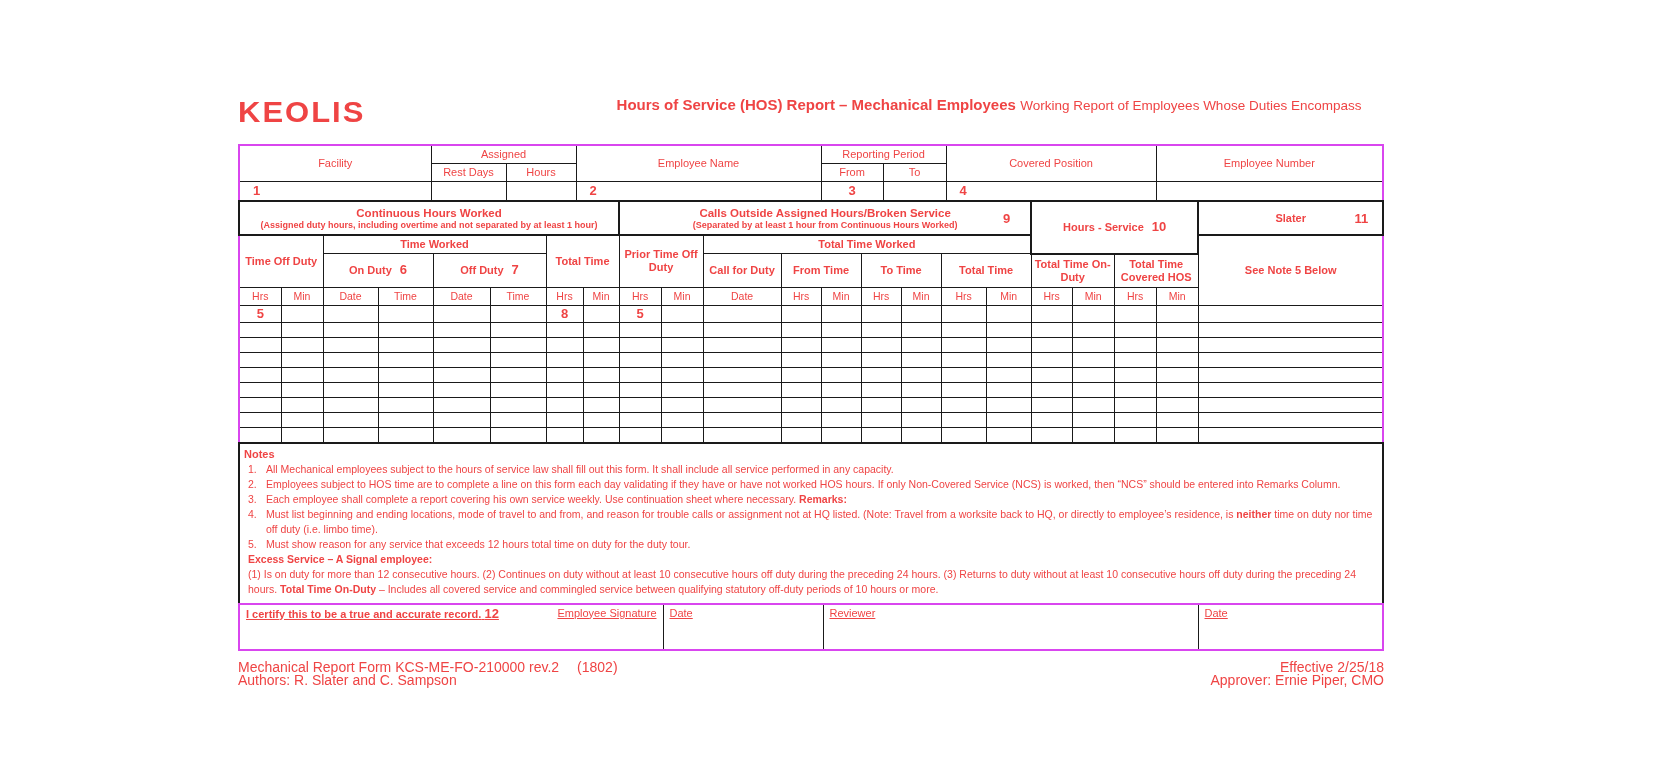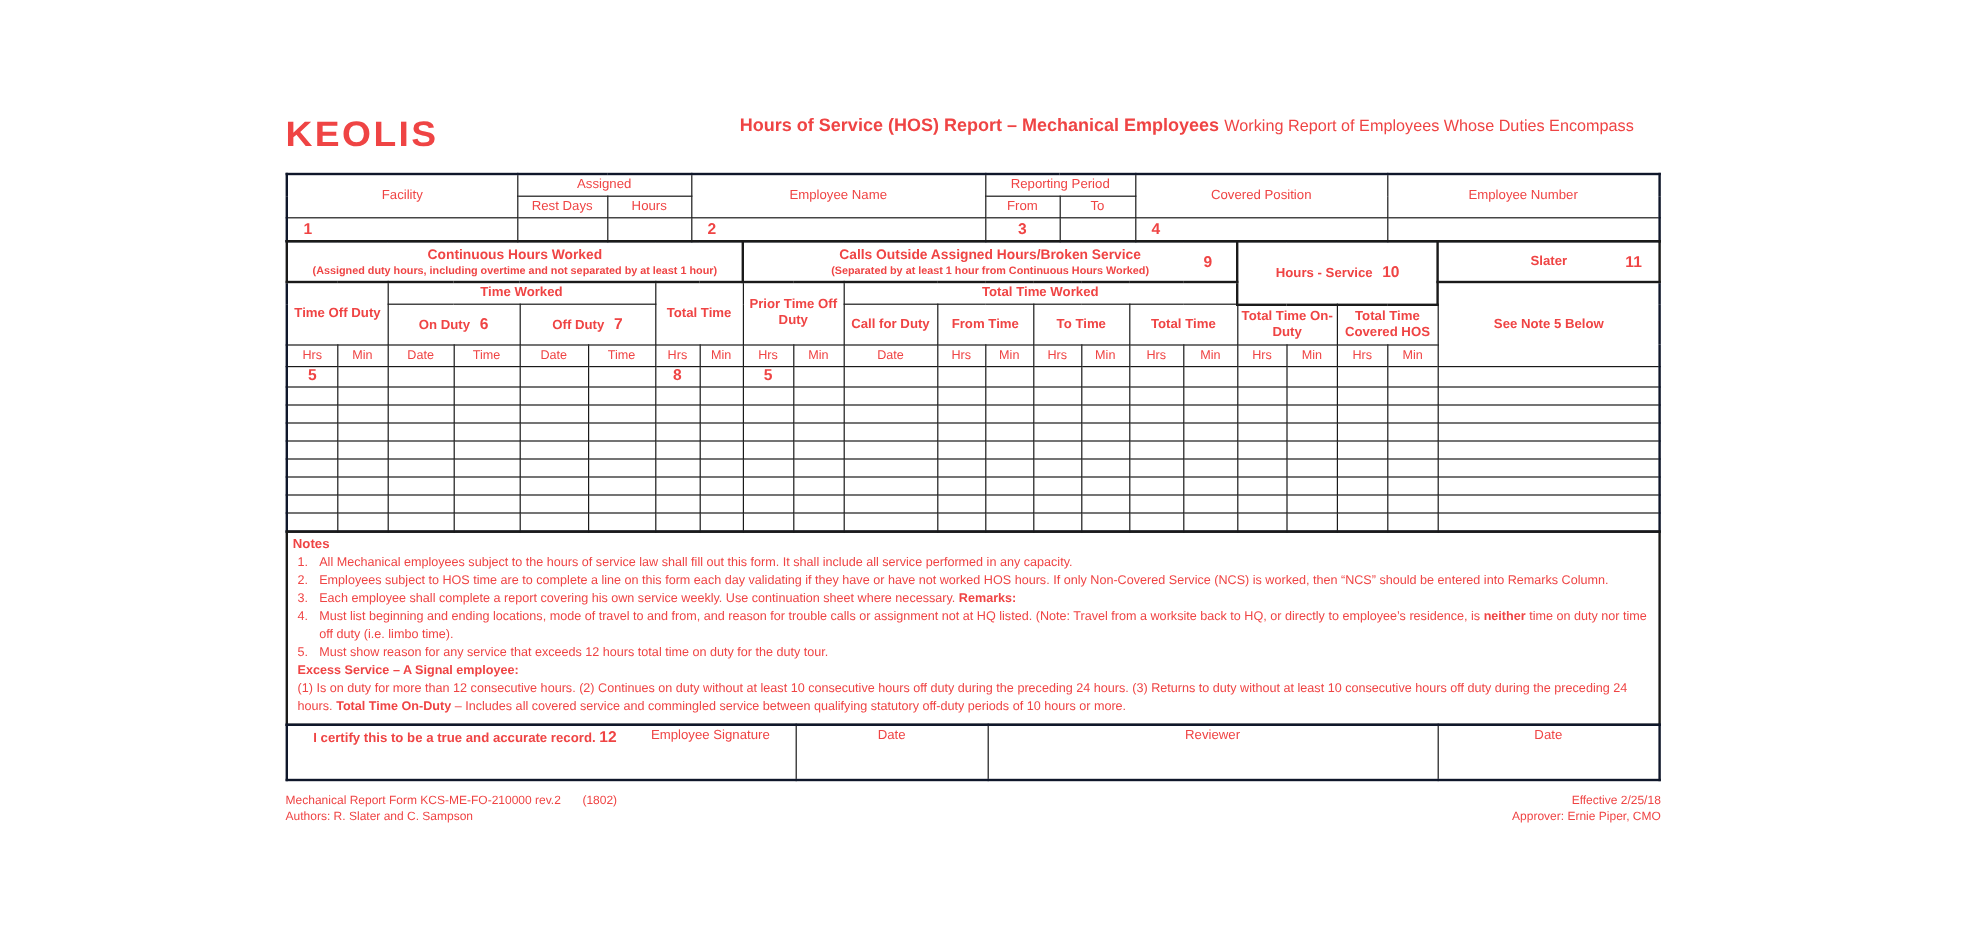--- a/index.html
+++ b/index.html
@@ -12,21 +12,21 @@
   
   .form-header { display:flex; align-items:flex-start; margin-bottom:16px; }
   .logo { font-size:31px; font-weight:bold; letter-spacing:2px; line-height:32px; transform:scaleY(0.95); }
   .title-block { margin-left:auto; width:790px; text-align:center; line-height:17px; }
   .title-bold { font-weight:bold; font-size:15px; }
   .title-normal { font-size:13.5px; }
 
   
   table { border-collapse:collapse; table-layout:fixed; width:1146px; }
   td { border:1px solid #1a1a1a; padding:0; overflow:hidden; vertical-align:middle; text-align:center; font-size:11px; line-height:13px; }
-  .info, .grid, .certify { border:2px solid #0f172a; }
+  .info, .grid, .certify { border:2px solid #d946ef; }
   .grid, .notes-box, .certify { margin-top:-2px; }
 
   .info td { height:17px; }
   .info tr.vals td { height:18px; }
   .info td.mk { text-align:left; padding-left:13px; }
 
   .grid tr.r1 td { border-width:2px; height:32px; }
   .grid tr.r2 td { height:17px; }
   .grid tr.r3 td { height:32px; }
   .grid tr.units td { height:17px; font-size:10.5px; }
@@ -44,26 +44,26 @@
 
   
   .notes-box { border:2px solid #1a1a1a; padding:3px 6px 6px 4px; font-size:10.5px; line-height:15px; }
   .notes-heading { font-weight:bold; font-size:11px; }
   .note-row { display:flex; }
   .note-num { width:22px; flex:0 0 22px; padding-left:4px; box-sizing:border-box; }
   .note-text { flex:1; }
   .b { font-weight:bold; }
 
   
-  .certify td { height:40px; vertical-align:top; text-align:center; padding:2px 21px; }
+  .certify td { height:40px; vertical-align:top; text-align:left; padding:2px 6px;text-decoration:underline; }
   .cert-cell { display:flex; justify-content:space-between; align-items:flex-start; }
   .cert-statement { font-weight:bold; }
 
   
-  .form-footer { display:flex; justify-content:space-between; margin-top:10px; font-size:10px; line-height:13px; }
+  .form-footer { display:flex; justify-content:space-between; margin-top:10px; font-size:14px; line-height:13px; }
   .footer-right { text-align:right; }
   .code-gap { margin-left:18px; }
 </style>
 </head>
 <body>
 
 <div class="page">
   <div class="form-wrap">
 
     <div class="form-header">

